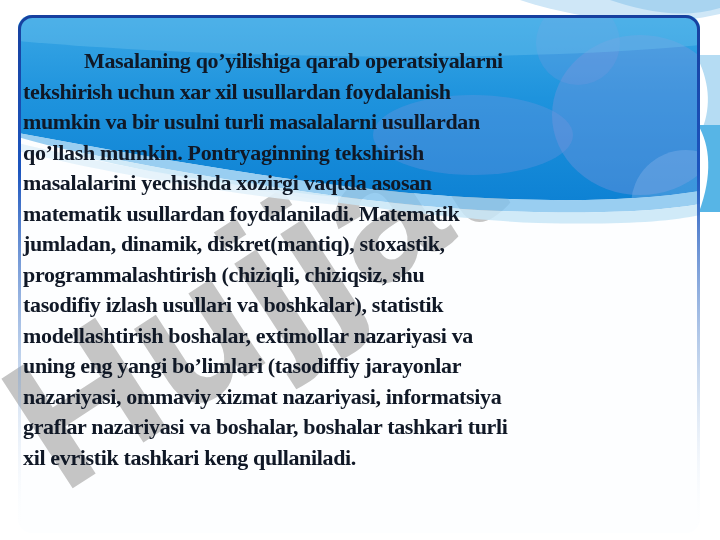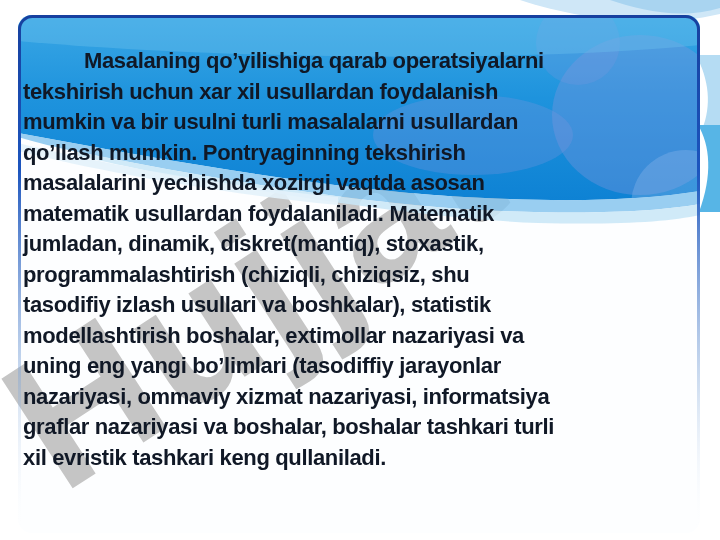--- a/index.html
+++ b/index.html
@@ -28,21 +28,21 @@
     transform:rotate(-33deg);transform-origin:0 50%;
     letter-spacing:2px;
   }
 
   .body-text{
     position:absolute;left:5px;right:2px;top:31px;z-index:3;
     color:#101826;
     font-size:22px;font-weight:bold;letter-spacing:-0.35px;
   }
   .body-text .line{
-    white-space:nowrap;line-height:30.5px;height:30.5px;
+    white-space:nowrap;line-height:30.5px;height:30.5px;font-family:Liberation Serif, serif;
   }
   .body-text .line:first-child{text-indent:61px;}
 </style>
 </head>
 <body>
 
 <div class="slide">
 
   <svg class="corner-waves" width="230" height="260" viewBox="0 0 230 260">
     <path d="M30,0 H230 V14 C160,30 85,18 30,0 Z" fill="#CFE7F7"></path>

